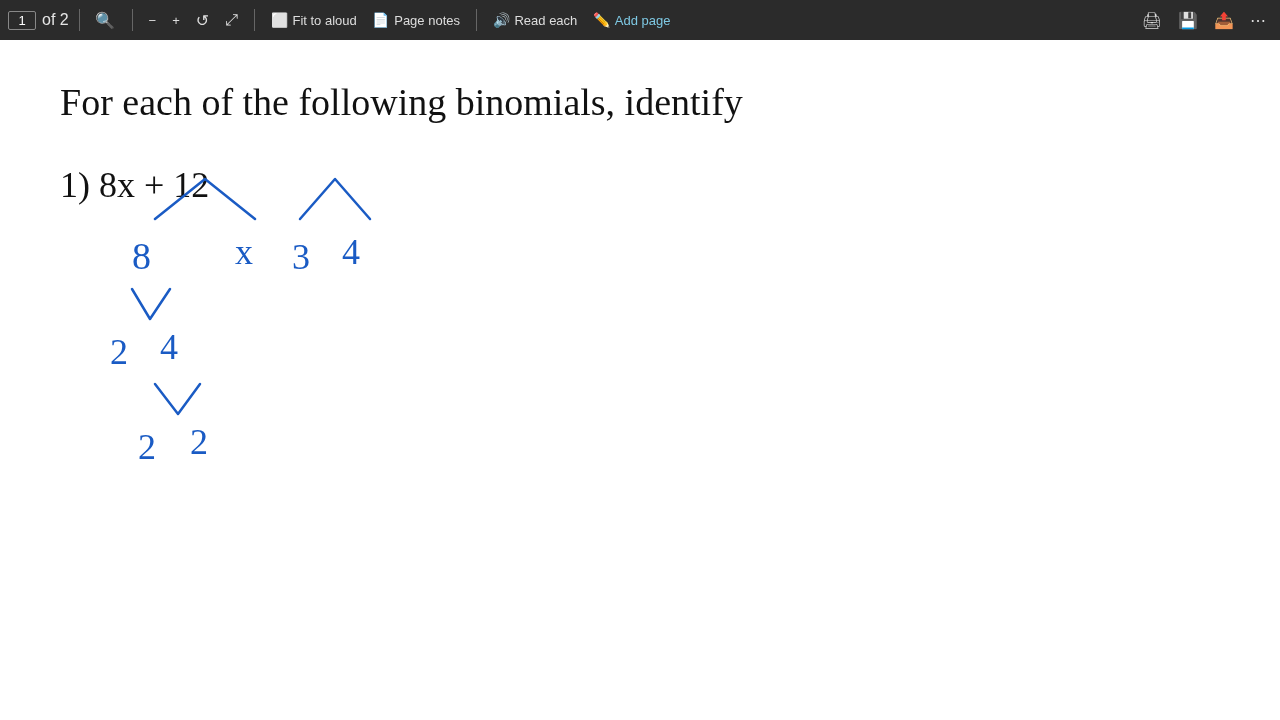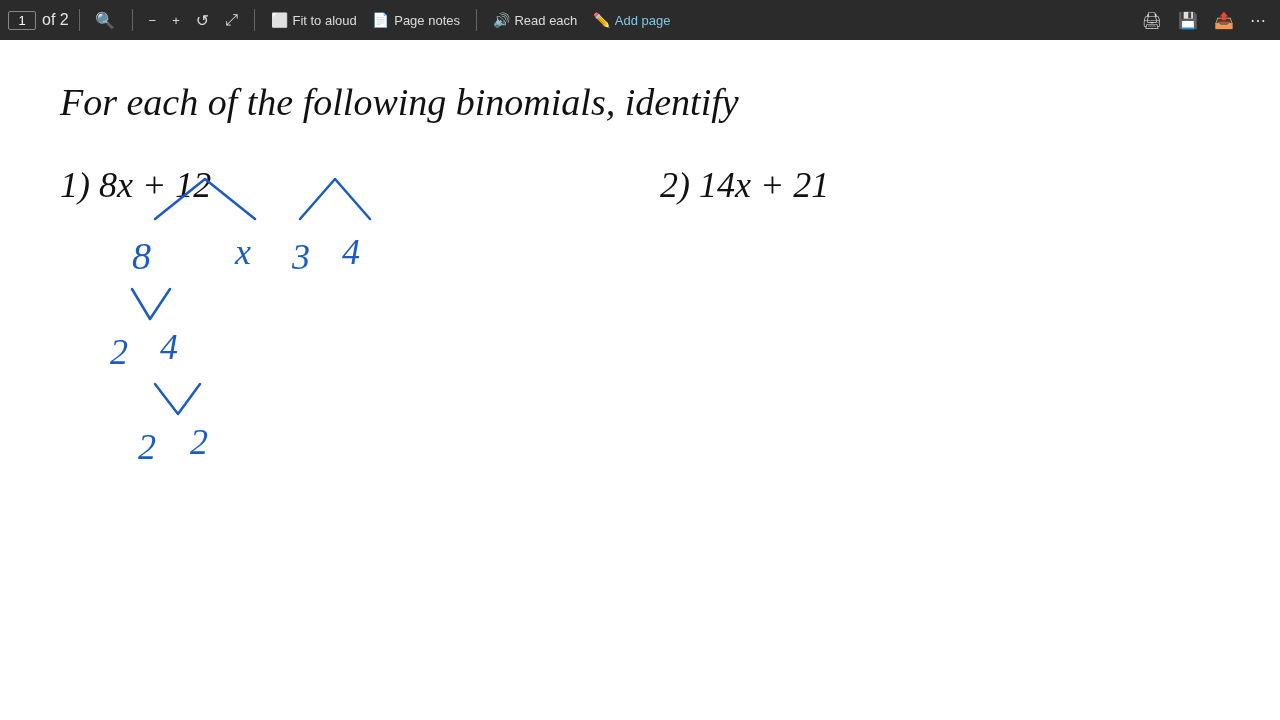--- a/index.html
+++ b/index.html
@@ -56,21 +56,20 @@
     .spacer { flex: 1; }
 
     
     #content {
       width: 1280px;
       height: 552px;
       background: #ffffff;
       overflow: hidden;
       position: relative;
       padding: 40px 60px 40px 60px;
-      font-style: italic;
     }
 
     .page-title {
       font-size: 38px;
       font-weight: 400;
       color: #111;
       font-family: Georgia, 'Times New Roman', serif;
       margin-bottom: 40px;
       white-space: nowrap;
     }
@@ -209,17 +208,14 @@
         <text x="50" y="200" font-size="36" font-family="Georgia, serif" fill="#1a5bc4" font-weight="400">2</text>
         <text x="100" y="195" font-size="36" font-family="Georgia, serif" fill="#1a5bc4" font-weight="400">4</text>
 
         <polyline points="95,220 118,250 140,220" fill="none" stroke="#1a5bc4" stroke-width="2.5" stroke-linecap="round" stroke-linejoin="round"></polyline>
 
         <text x="78" y="295" font-size="36" font-family="Georgia, serif" fill="#1a5bc4" font-weight="400">2</text>
         <text x="130" y="290" font-size="36" font-family="Georgia, serif" fill="#1a5bc4" font-weight="400">2</text>
       </svg>
     </div>
 
-    <div class="problem-right">
-      <div class="problem-text">2) 14x + 21</div>
-    </div>
   </div>
 </div>
 
 </body></html>

